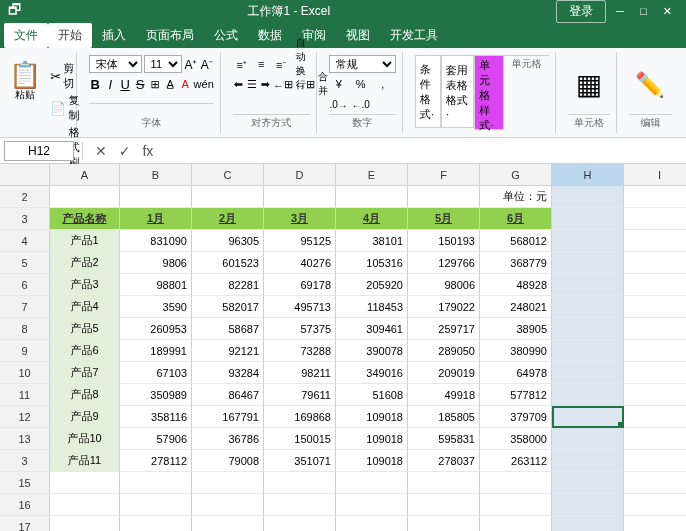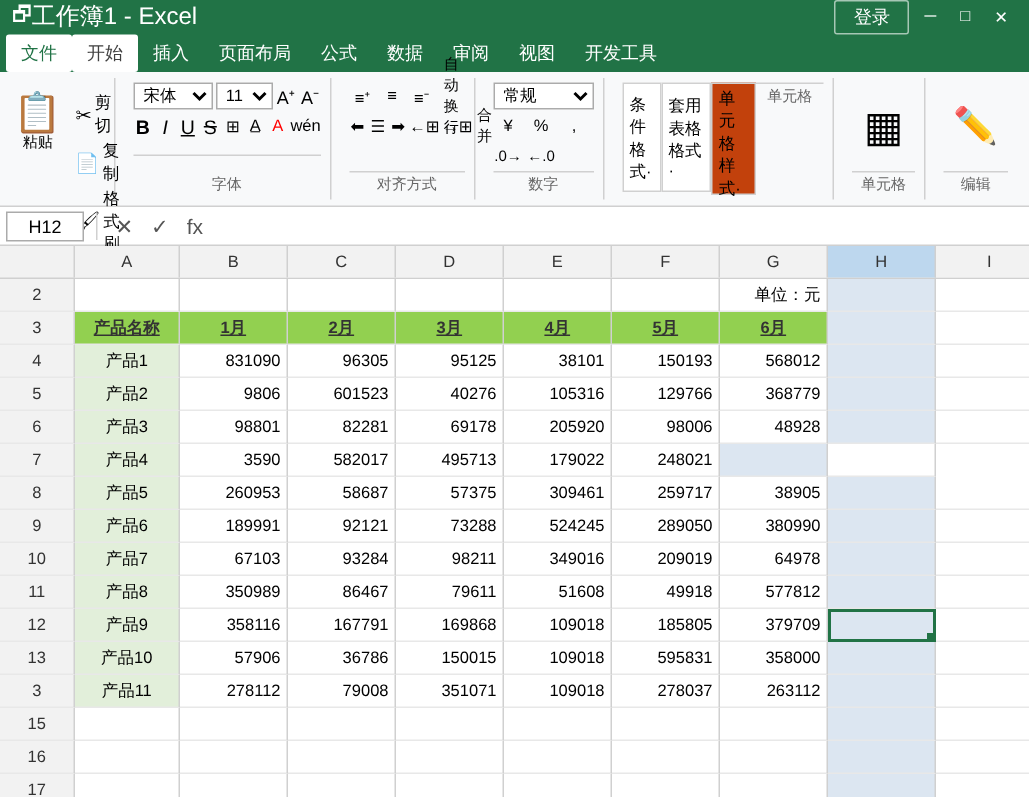--- a/index.html
+++ b/index.html
@@ -10,21 +10,21 @@
       background: #217346;
       color: white;
       height: 22px;
       display: flex;
       align-items: center;
       padding: 0 8px;
       font-size: 12px;
       justify-content: space-between;
     }
     .title-bar-left { display: flex; gap: 8px; }
-    .title-bar-center { flex: 1; font-size: 16px; }
+    .title-bar-center { flex: 1; text-align: center; font-size: 12px; }
     .title-bar-right { display: flex; gap: 4px; }
     .title-btn { color: white; font-size: 11px; padding: 0 6px; cursor: pointer; background: transparent; border: none; }
 
     
     .menu-bar {
       background: #217346;
       color: white;
       height: 26px;
       display: flex;
       align-items: center;
@@ -75,21 +75,21 @@
     .formula-bar {
       background: white;
       border-bottom: 1px solid #d0d0d0;
       height: 26px;
       display: flex;
       align-items: center;
       padding: 0 4px;
       gap: 4px;
     }
     .cell-ref-box {
-      width: 52px;
+      width: 70px;
       border: 1px solid #ababab;
       padding: 2px 4px;
       font-size: 12px;
       text-align: center;
     }
     .formula-divider { width: 1px; height: 18px; background: #d0d0d0; margin: 0 4px; }
     .formula-icon-btn {
       cursor: pointer;
       font-size: 14px;
       padding: 0 4px;
@@ -300,21 +300,21 @@
       <button class="small-btn" style="font-size:10px;">.0→</button>
       <button class="small-btn" style="font-size:10px;">←.0</button>
     </div>
     <div style="flex:1;"></div>
     <div style="font-size:10px;color:#666;border-top:1px solid #d0d0d0;width:100%;text-align:center;padding-top:1px;">数字</div>
   </div>
 
   <div style="display:flex;flex-direction:row;border-right:1px solid #d0d0d0;padding:3px 6px;min-width:110px;">
     <button style="font-size:11px;border:1px solid #d0d0d0;background:white;padding:2px 4px;margin-bottom:2px;cursor:pointer;text-align:left;">条件格式·</button>
     <button style="font-size:11px;border:1px solid #d0d0d0;background:white;padding:2px 4px;margin-bottom:2px;cursor:pointer;text-align:left;">套用表格格式·</button>
-    <button style="font-size:11px;border:1px solid #d0d0d0;background:#c2410c;padding:2px 4px;cursor:pointer;text-align:left;">单元格样式·</button>
+    <button style="font-size:11px;border:1px solid #d0d0d0;background:#d946ef;padding:2px 4px;cursor:pointer;text-align:left;">单元格样式·</button>
     <div style="flex:1;"></div>
     <div style="font-size:10px;color:#666;border-top:1px solid #d0d0d0;width:100%;text-align:center;padding-top:1px;">单元格</div>
   </div>
 
   <div style="display:flex;flex-direction:column;border-right:1px solid #d0d0d0;padding:3px 6px;min-width:55px;align-items:center;">
     <div style="flex:1;display:flex;align-items:center;justify-content:center;">
       <button style="font-size:28px;background:transparent;border:none;cursor:pointer;">▦</button>
     </div>
     <div style="font-size:10px;color:#666;border-top:1px solid #d0d0d0;width:100%;text-align:center;padding-top:1px;">单元格</div>
   </div>
@@ -418,20 +418,21 @@
       <div class="cell w-col-h" style="background:#dce6f1;"></div>
       <div class="cell w-col-i"></div>
     </div>
 
     <div class="sheet-row">
       <div class="row-header">7</div>
       <div class="cell w-col-a name-cell">产品4</div>
       <div class="cell w-col-b data-cell">3590</div>
       <div class="cell w-col-c data-cell">582017</div>
       <div class="cell w-col-d data-cell">495713</div>
+      <div class="cell w-col-e data-cell">118453</div>
       <div class="cell w-col-f data-cell">179022</div>
       <div class="cell w-col-g data-cell">248021</div>
       <div class="cell w-col-h" style="background:#dce6f1;"></div>
       <div class="cell w-col-i"></div>
     </div>
 
     <div class="sheet-row">
       <div class="row-header">8</div>
       <div class="cell w-col-a name-cell">产品5</div>
       <div class="cell w-col-b data-cell">260953</div>
@@ -443,21 +444,21 @@
       <div class="cell w-col-h" style="background:#dce6f1;"></div>
       <div class="cell w-col-i"></div>
     </div>
 
     <div class="sheet-row">
       <div class="row-header">9</div>
       <div class="cell w-col-a name-cell">产品6</div>
       <div class="cell w-col-b data-cell">189991</div>
       <div class="cell w-col-c data-cell">92121</div>
       <div class="cell w-col-d data-cell">73288</div>
-      <div class="cell w-col-e data-cell">524245</div>
+      <div class="cell w-col-e data-cell">390078</div>
       <div class="cell w-col-f data-cell">289050</div>
       <div class="cell w-col-g data-cell">380990</div>
       <div class="cell w-col-h" style="background:#dce6f1;"></div>
       <div class="cell w-col-i"></div>
     </div>
 
     <div class="sheet-row">
       <div class="row-header">10</div>
       <div class="cell w-col-a name-cell">产品7</div>
       <div class="cell w-col-b data-cell">67103</div>

